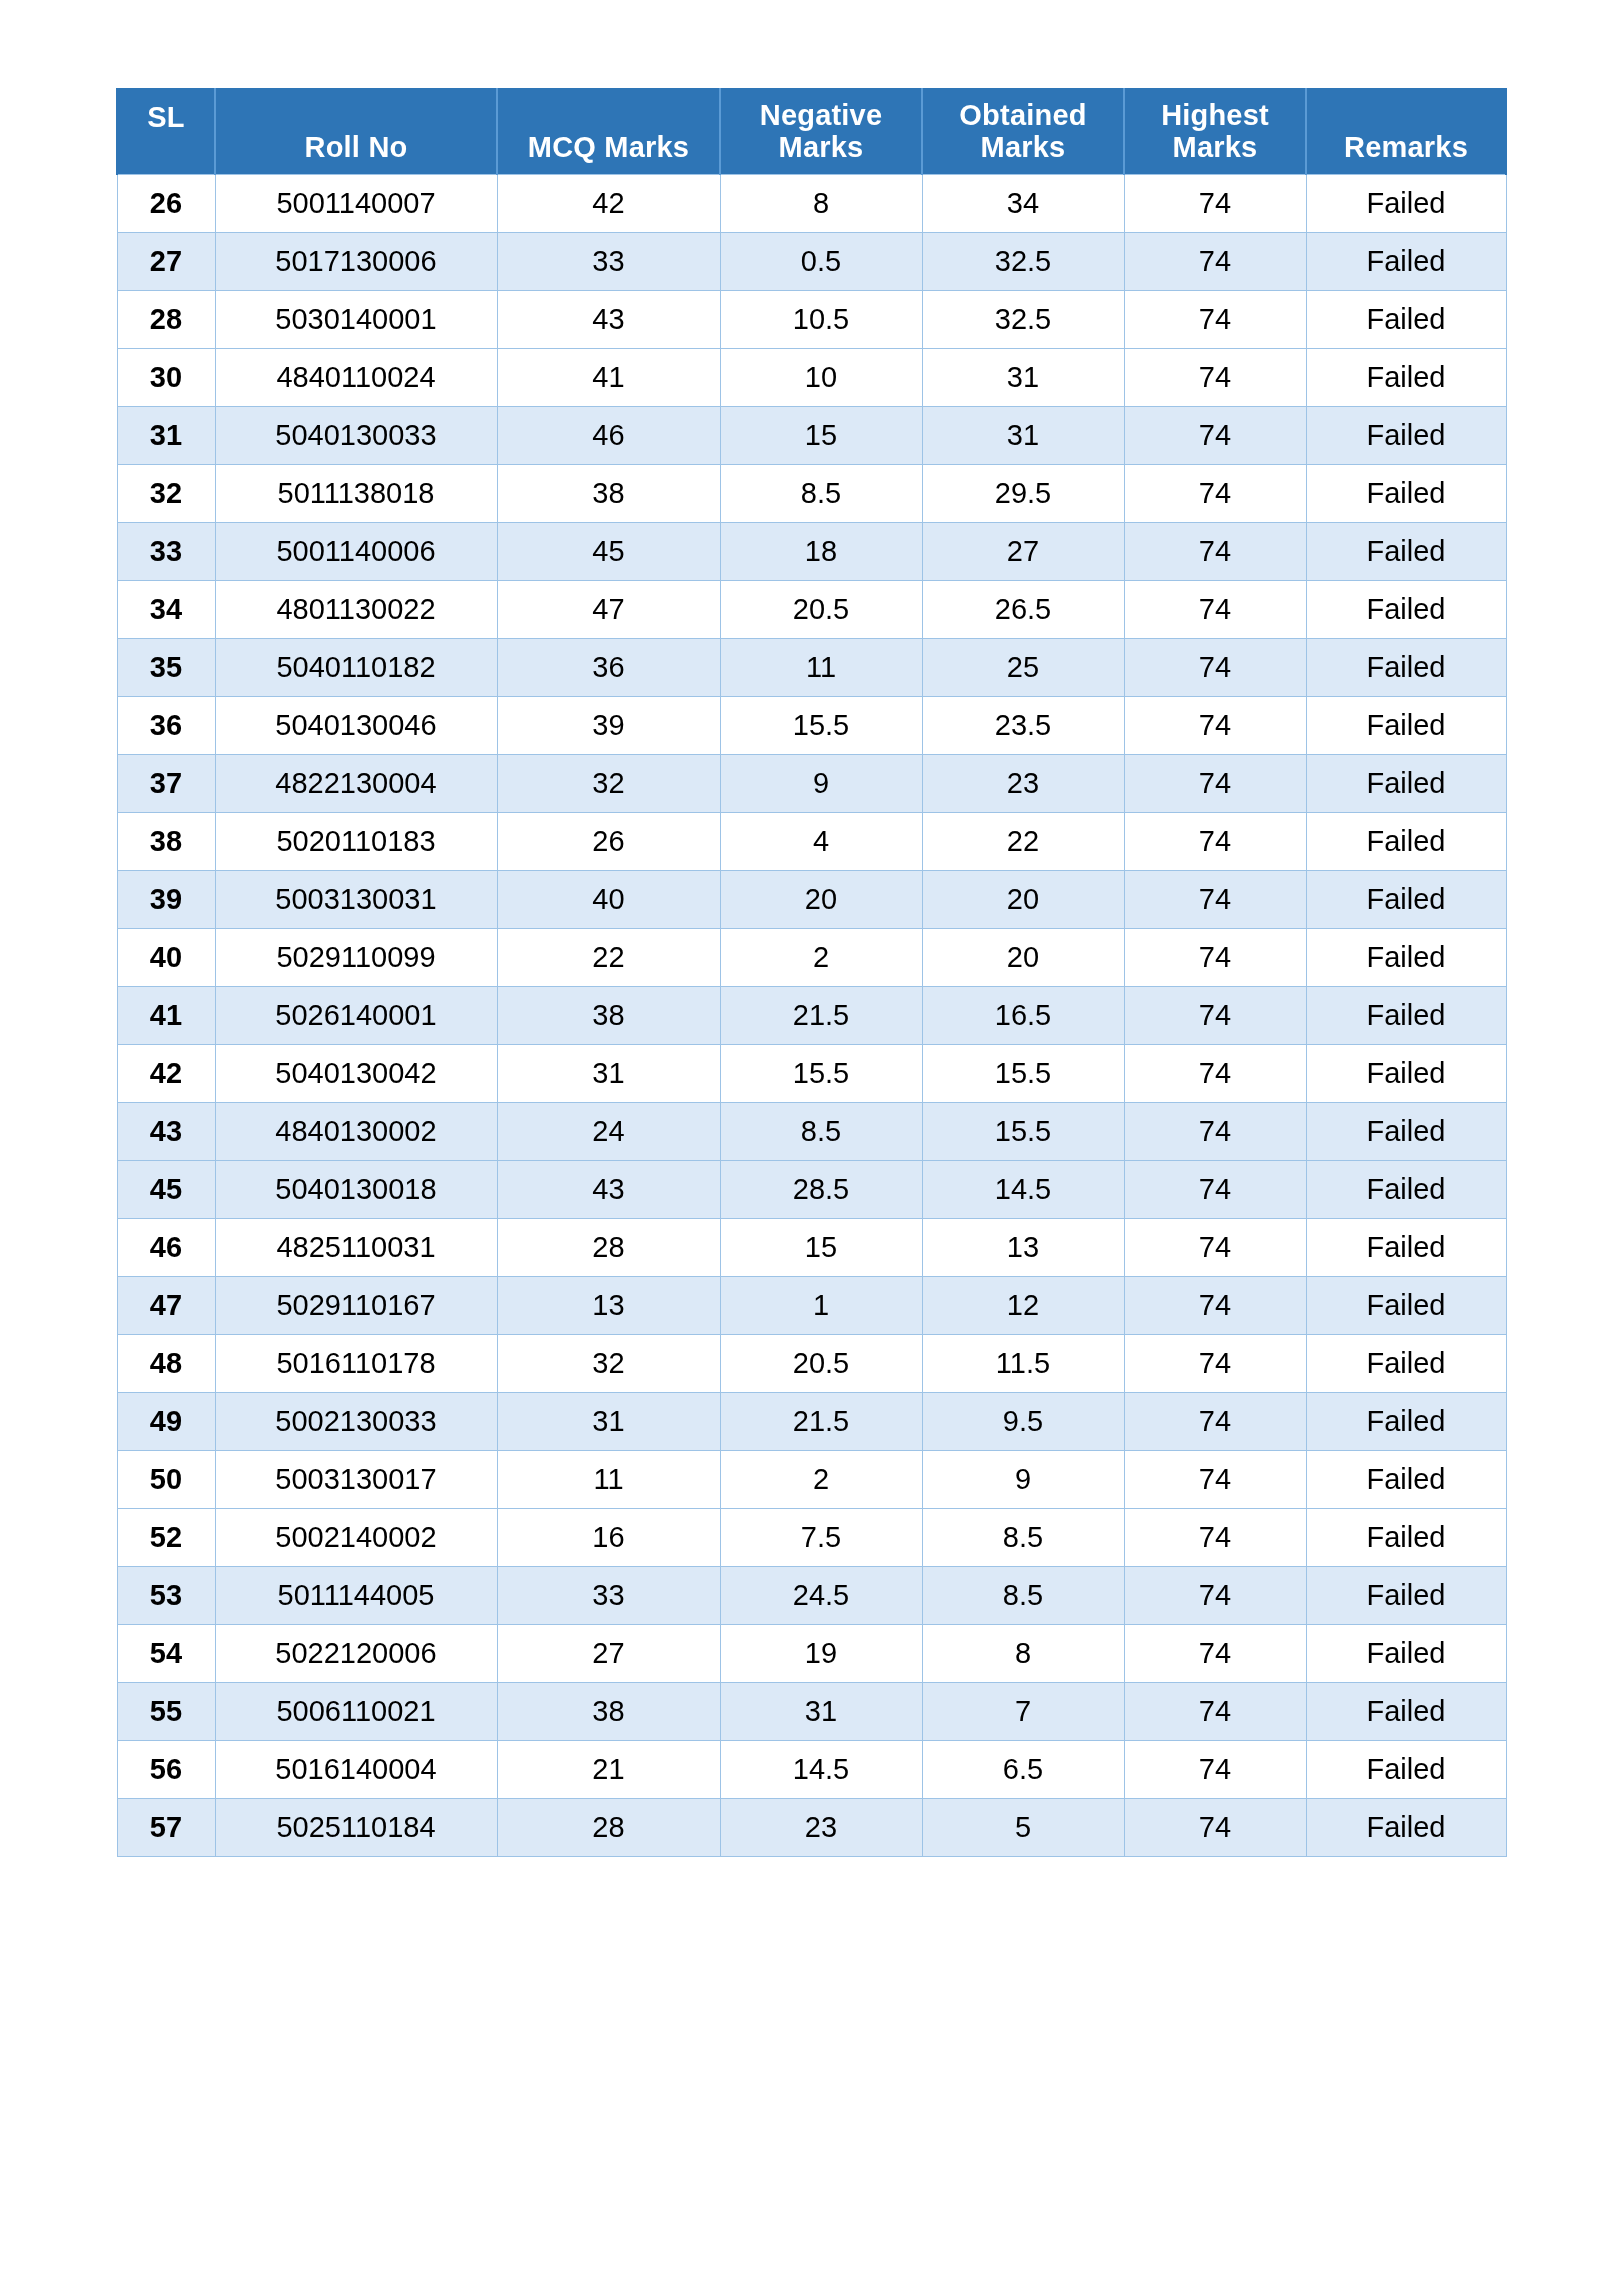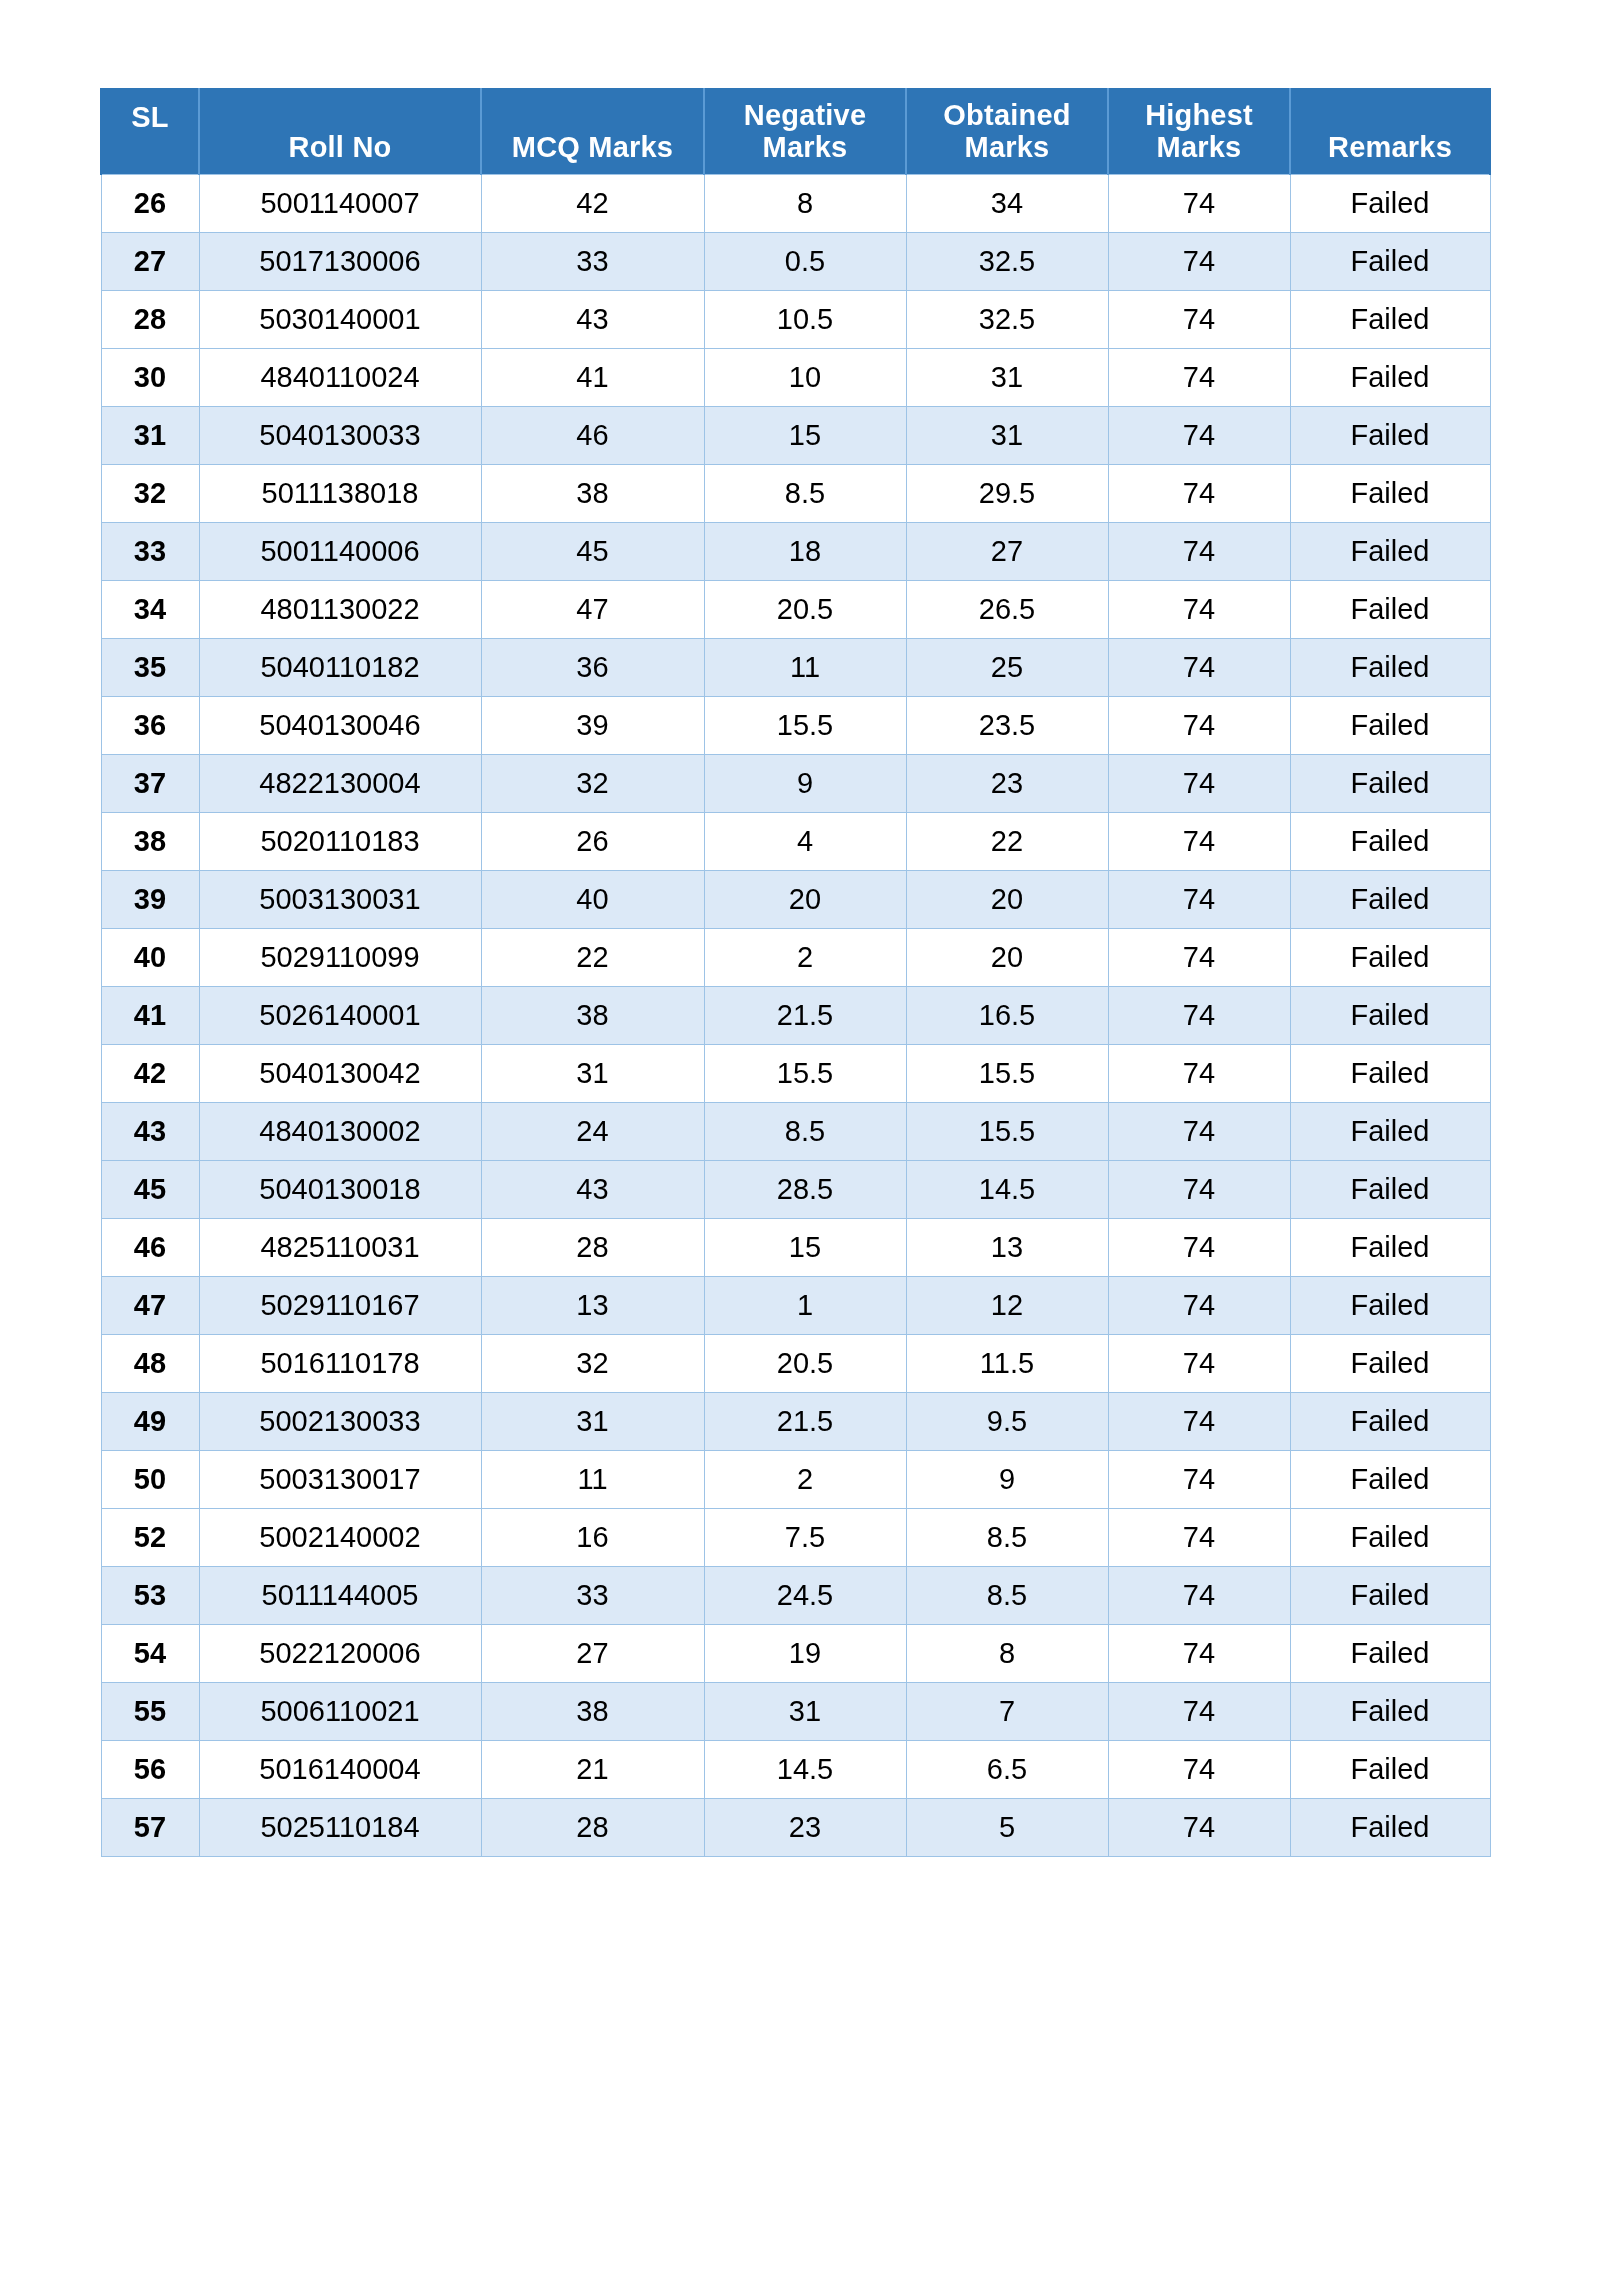--- a/index.html
+++ b/index.html
@@ -15,21 +15,21 @@
   }
   #page {
     position: relative;
     width: 1621px;
     height: 2293px;
     background: #ffffff;
     box-sizing: border-box;
   }
   #results-table-wrap {
     position: absolute;
-    left: 100px;
+    left: 116px;
     top: 88px;
     width: 1390px;
   }
   table.results {
     border-collapse: collapse;
     width: 1390px;
     table-layout: fixed;
   }
   table.results col.c-sl       { width: 98px; }
   table.results col.c-roll     { width: 282px; }

